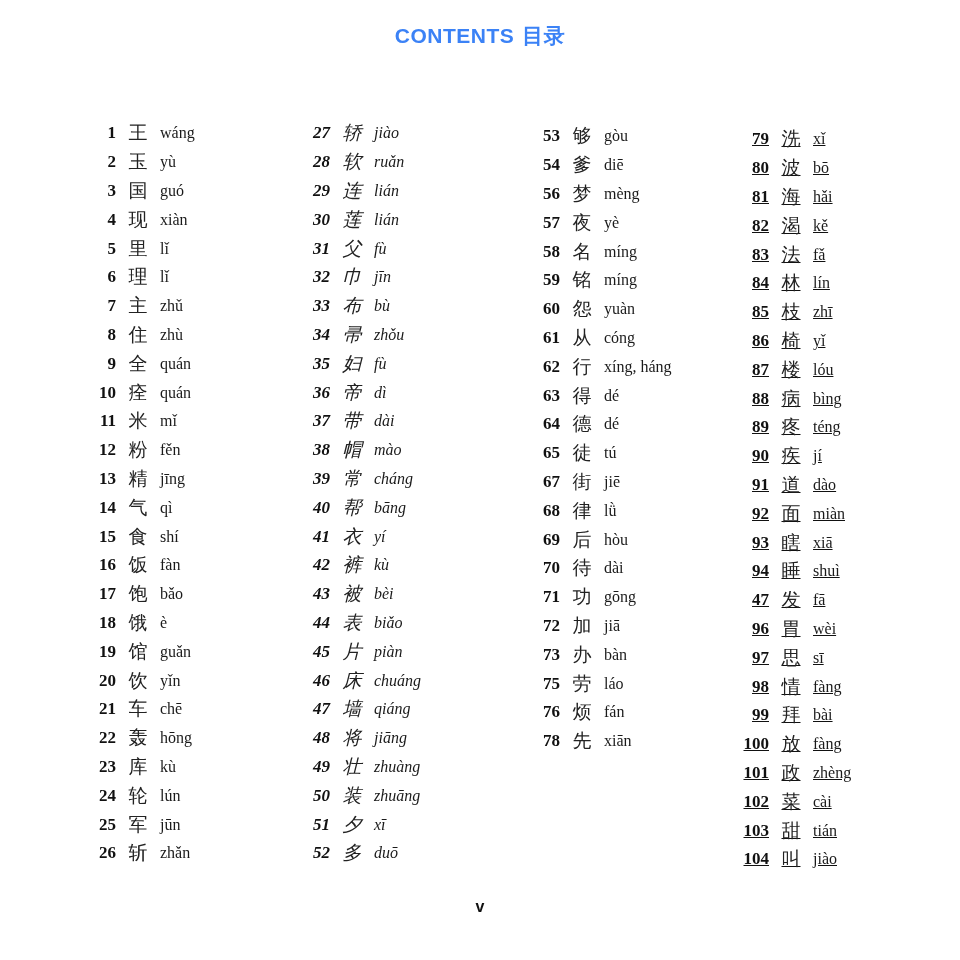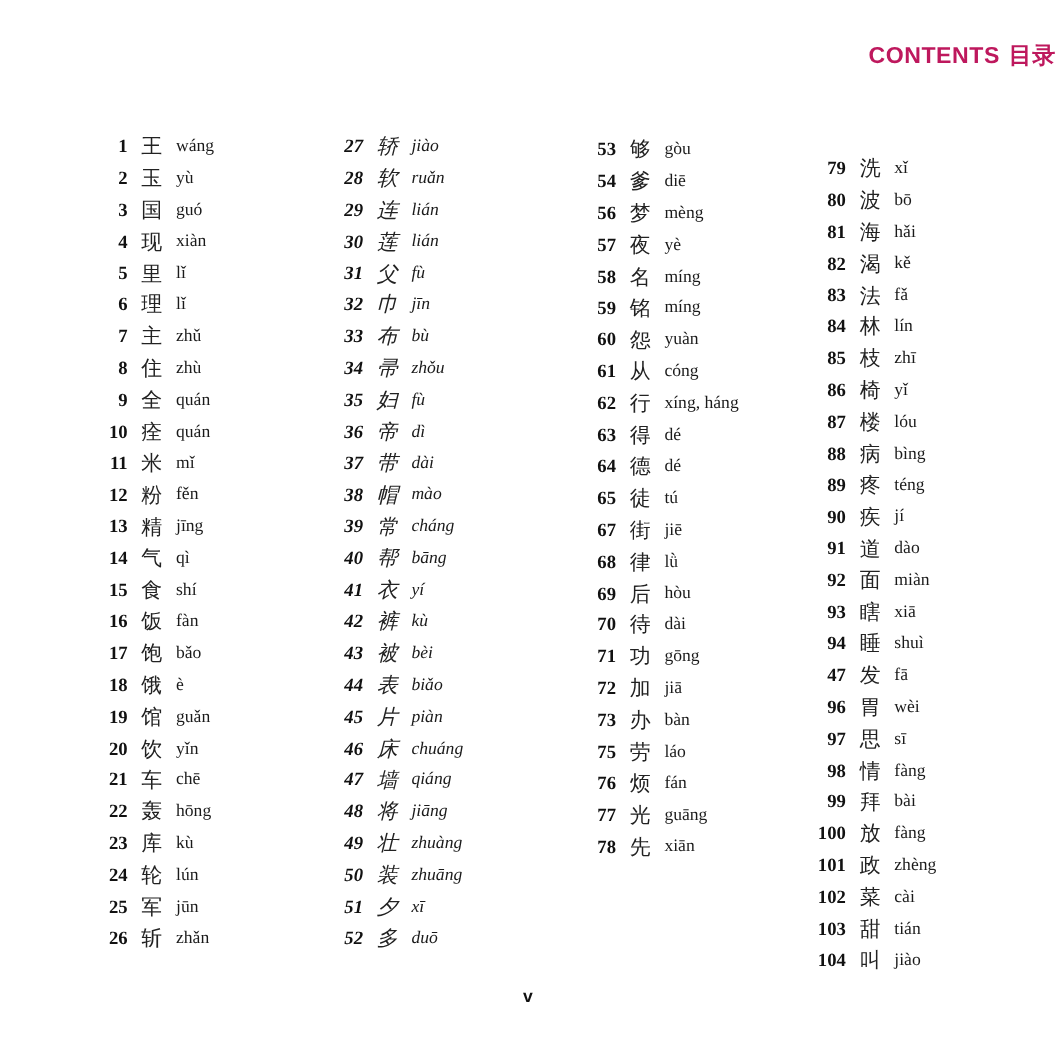--- a/index.html
+++ b/index.html
@@ -10,29 +10,29 @@
   body {
     width: 960px;
     height: 960px;
     position: relative;
     overflow: hidden;
     color: #111111;
     font-family: "Liberation Serif", "DejaVu Serif", serif;
   }
   .page-title {
     position: absolute;
-    top: 36px;
+    top: 22px;
     left: 0;
     width: 100%;
-    text-align: right;
+    text-align: center;
     font-family: "Liberation Sans", "DejaVu Sans", sans-serif;
     font-weight: bold;
     font-size: 21px;
     letter-spacing: 0.5px;
-    color: #be185d;
+    color: #3b82f6;
   }
   .page-title .cn {
     margin-left: 8px;
     font-family: "DejaVu Sans", sans-serif;
   }
   .column {
     position: absolute;
     top: 119px;
   }
   .entry {
@@ -58,21 +58,21 @@
     color: #222;
   }
   .pinyin {
     display: inline-block;
     font-size: 16px;
     color: #1a1a1a;
   }
   #col1 { left: 80px; }
   #col2 { left: 294px; top: 119px; font-style: italic; }
   #col3 { left: 524px; top: 122px; }
-  #col4 { left: 733px; top: 139px; }
+  #col4 { left: 733px; top: 125px; text-decoration: underline; }
   .page-number {
     position: absolute;
     top: 898px;
     left: 0;
     width: 100%;
     text-align: center;
     font-weight: bold;
     font-size: 16px;
     font-family: "Liberation Sans", "DejaVu Sans", sans-serif;
   }
@@ -448,25 +448,20 @@
       <span class="num">75</span>
       <span class="char">劳</span>
       <span class="pinyin">láo</span>
     </div>
     <div class="entry">
       <span class="num">76</span>
       <span class="char">烦</span>
       <span class="pinyin">fán</span>
     </div>
     <div class="entry">
-      <span class="num">77</span>
-      <span class="char">光</span>
-      <span class="pinyin">guāng</span>
-    </div>
-    <div class="entry">
       <span class="num">78</span>
       <span class="char">先</span>
       <span class="pinyin">xiān</span>
     </div>
   </div>
 <div id="col4" class="column">
     <div class="entry">
       <span class="num">79</span>
       <span class="char">洗</span>
       <span class="pinyin">xǐ</span>

